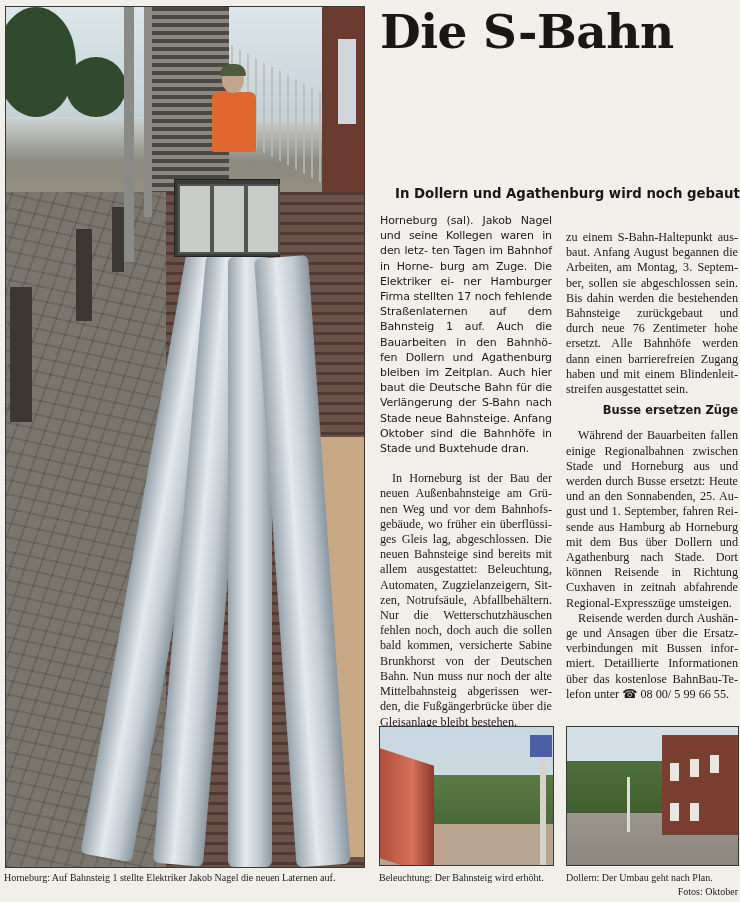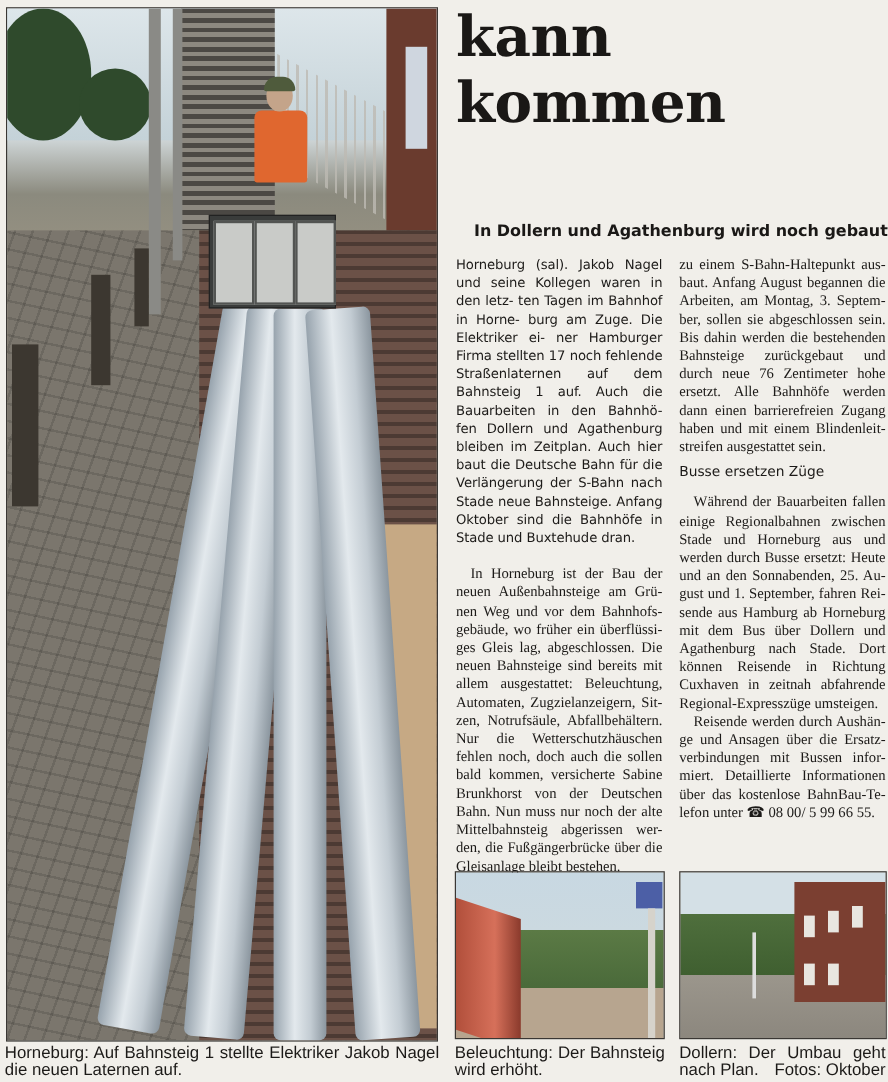--- a/index.html
+++ b/index.html
@@ -45,35 +45,35 @@
   #headline { position:absolute; left:380px; top:4px; width:356px;
     font-family:"DejaVu Serif", serif; font-weight:bold; font-size:47px; line-height:55px; color:#1a1816; letter-spacing:-0.5px; }
   #subhead { position:absolute; left:380px; top:186px; width:356px;
     font-family:"DejaVu Sans", sans-serif; font-weight:bold; font-size:13.3px; color:#1a1816;margin-left:15px; }
 
   .col { position:absolute; text-align:justify; hyphens:manual; font-size:12.2px; line-height:15.2px; }
   .col p { margin:0; }
   .col p.indent { text-indent:12px; }
   .lead { font-family:"DejaVu Sans", sans-serif; font-weight:normal; font-size:11px; line-height:15.2px; letter-spacing:-0.1px; }
   #col1 { left:380px; top:213px; width:172px; }
-  #col2 { left:566px; top:213px; width:172px; }
+  #col2 { left:566px; top:230px; width:172px; }
   .gap { height:15px; }
-  .subtitle { font-family:"DejaVu Sans", sans-serif; font-weight:normal; font-size:11.5px; margin:6px 0 10px; text-align:left; }
+  .subtitle { font-family:"DejaVu Sans", sans-serif; font-weight:bold; font-size:11.5px; margin:6px 0 10px; text-align:right; }
 
   
   #photo-agathenburg { left:379px; top:726px; width:173px; height:138px;
     background:linear-gradient(180deg,#c8d8e2 0%,#cbd9e0 35%,#5b7a45 35%,#4a6a3a 70%,#b7a58f 70%); }
   #photo-dollern { left:566px; top:726px; width:171px; height:138px;
     background:linear-gradient(180deg,#d4e0e6 0%,#d4e0e6 25%,#4f6f3d 25%,#3f5f30 62%,#9b968c 62%,#8c877e 100%); }
   .train { position:absolute; left:0; top:30px; width:54px; height:110px; background:linear-gradient(90deg,#b14f3b,#d6705a 60%,#8a3a2c); transform:skewY(18deg); }
   .station-bldg { position:absolute; left:95px; top:8px; width:76px; height:100px; background:#7b3f31; }
   .window { position:absolute; width:9px; height:18px; background:#e8e6e0; }
   .sign { position:absolute; background:#4c5fa6; }
 
-  .caption { position:absolute; font-family:Liberation Sans, sans-serif; font-size:14px; line-height:13.5px; color:#1c1a18; text-align:justify; }
+  .caption { position:absolute; font-family:Liberation Serif, serif; font-size:10px; line-height:13.5px; color:#1c1a18; text-align:justify; }
   #cap-main { left:4px; top:871px; width:362px; }
   #cap-agath { left:379px; top:871px; width:175px; }
   #cap-doll { left:566px; top:871px; width:172px; }
   .credit { float:right; }
 </style>
 </head>
 <body>
 
 <div id="main-photo" class="photo">
   <div class="sky"></div>
@@ -102,21 +102,21 @@
   <div class="tube" style="left:222px;top:250px;height:610px;transform:rotate(0deg);width:44px;"></div>
   <div class="tube" style="left:248px;top:250px;height:610px;transform:rotate(-4deg);width:54px;"></div>
   <div class="boxes">
     <div class="box" style="left:3px;"></div>
     <div class="box" style="left:37px;"></div>
     <div class="box" style="left:71px;"></div>
   </div>
 </div>
 
 <div id="headline">
-  <div>kann kommen</div>
+  <div>Die S-Bahn</div>
 </div>
 <div id="subhead">In Dollern und Agathenburg wird noch gebaut</div>
 
 <div id="col1" class="col">
   <p class="lead">Horneburg (sal). Jakob Nagel und seine Kollegen waren in den letz- ten Tagen im Bahnhof in Horne- burg am Zuge. Die Elektriker ei- ner Hamburger Firma stellten 17 noch fehlende Straßenlaternen auf dem Bahnsteig 1 auf. Auch die Bauarbeiten in den Bahnhö- fen Dollern und Agathenburg bleiben im Zeitplan. Auch hier baut die Deutsche Bahn für die Verlängerung der S-Bahn nach Stade neue Bahnsteige. Anfang Oktober sind die Bahnhöfe in Stade und Buxtehude dran.</p>
   <div class="gap"></div>
   <p class="indent">In Horneburg ist der Bau der neuen Außenbahnsteige am Grü- nen Weg und vor dem Bahnhofs- gebäude, wo früher ein überflüssi- ges Gleis lag, abgeschlossen. Die neuen Bahnsteige sind bereits mit allem ausgestattet: Beleuchtung, Automaten, Zugzielanzeigern, Sit- zen, Notrufsäule, Abfallbehältern. Nur die Wetterschutzhäuschen fehlen noch, doch auch die sollen bald kommen, versicherte Sabine Brunkhorst von der Deutschen Bahn. Nun muss nur noch der alte Mittelbahnsteig abgerissen wer- den, die Fußgängerbrücke über die Gleisanlage bleibt bestehen.</p>
   <p class="indent">„Achtung Bauarbeiten – unebe- ner Bahnsteigbelag“ warnt ein Schild die Reisenden auf einem Bahnsteig in Dollern. Große Schilder zeigen hier und in Aga- thenburg an, dass die DB-Projekt- bau GmbH den Bahnhof zurzeit</p>
 </div>
 

